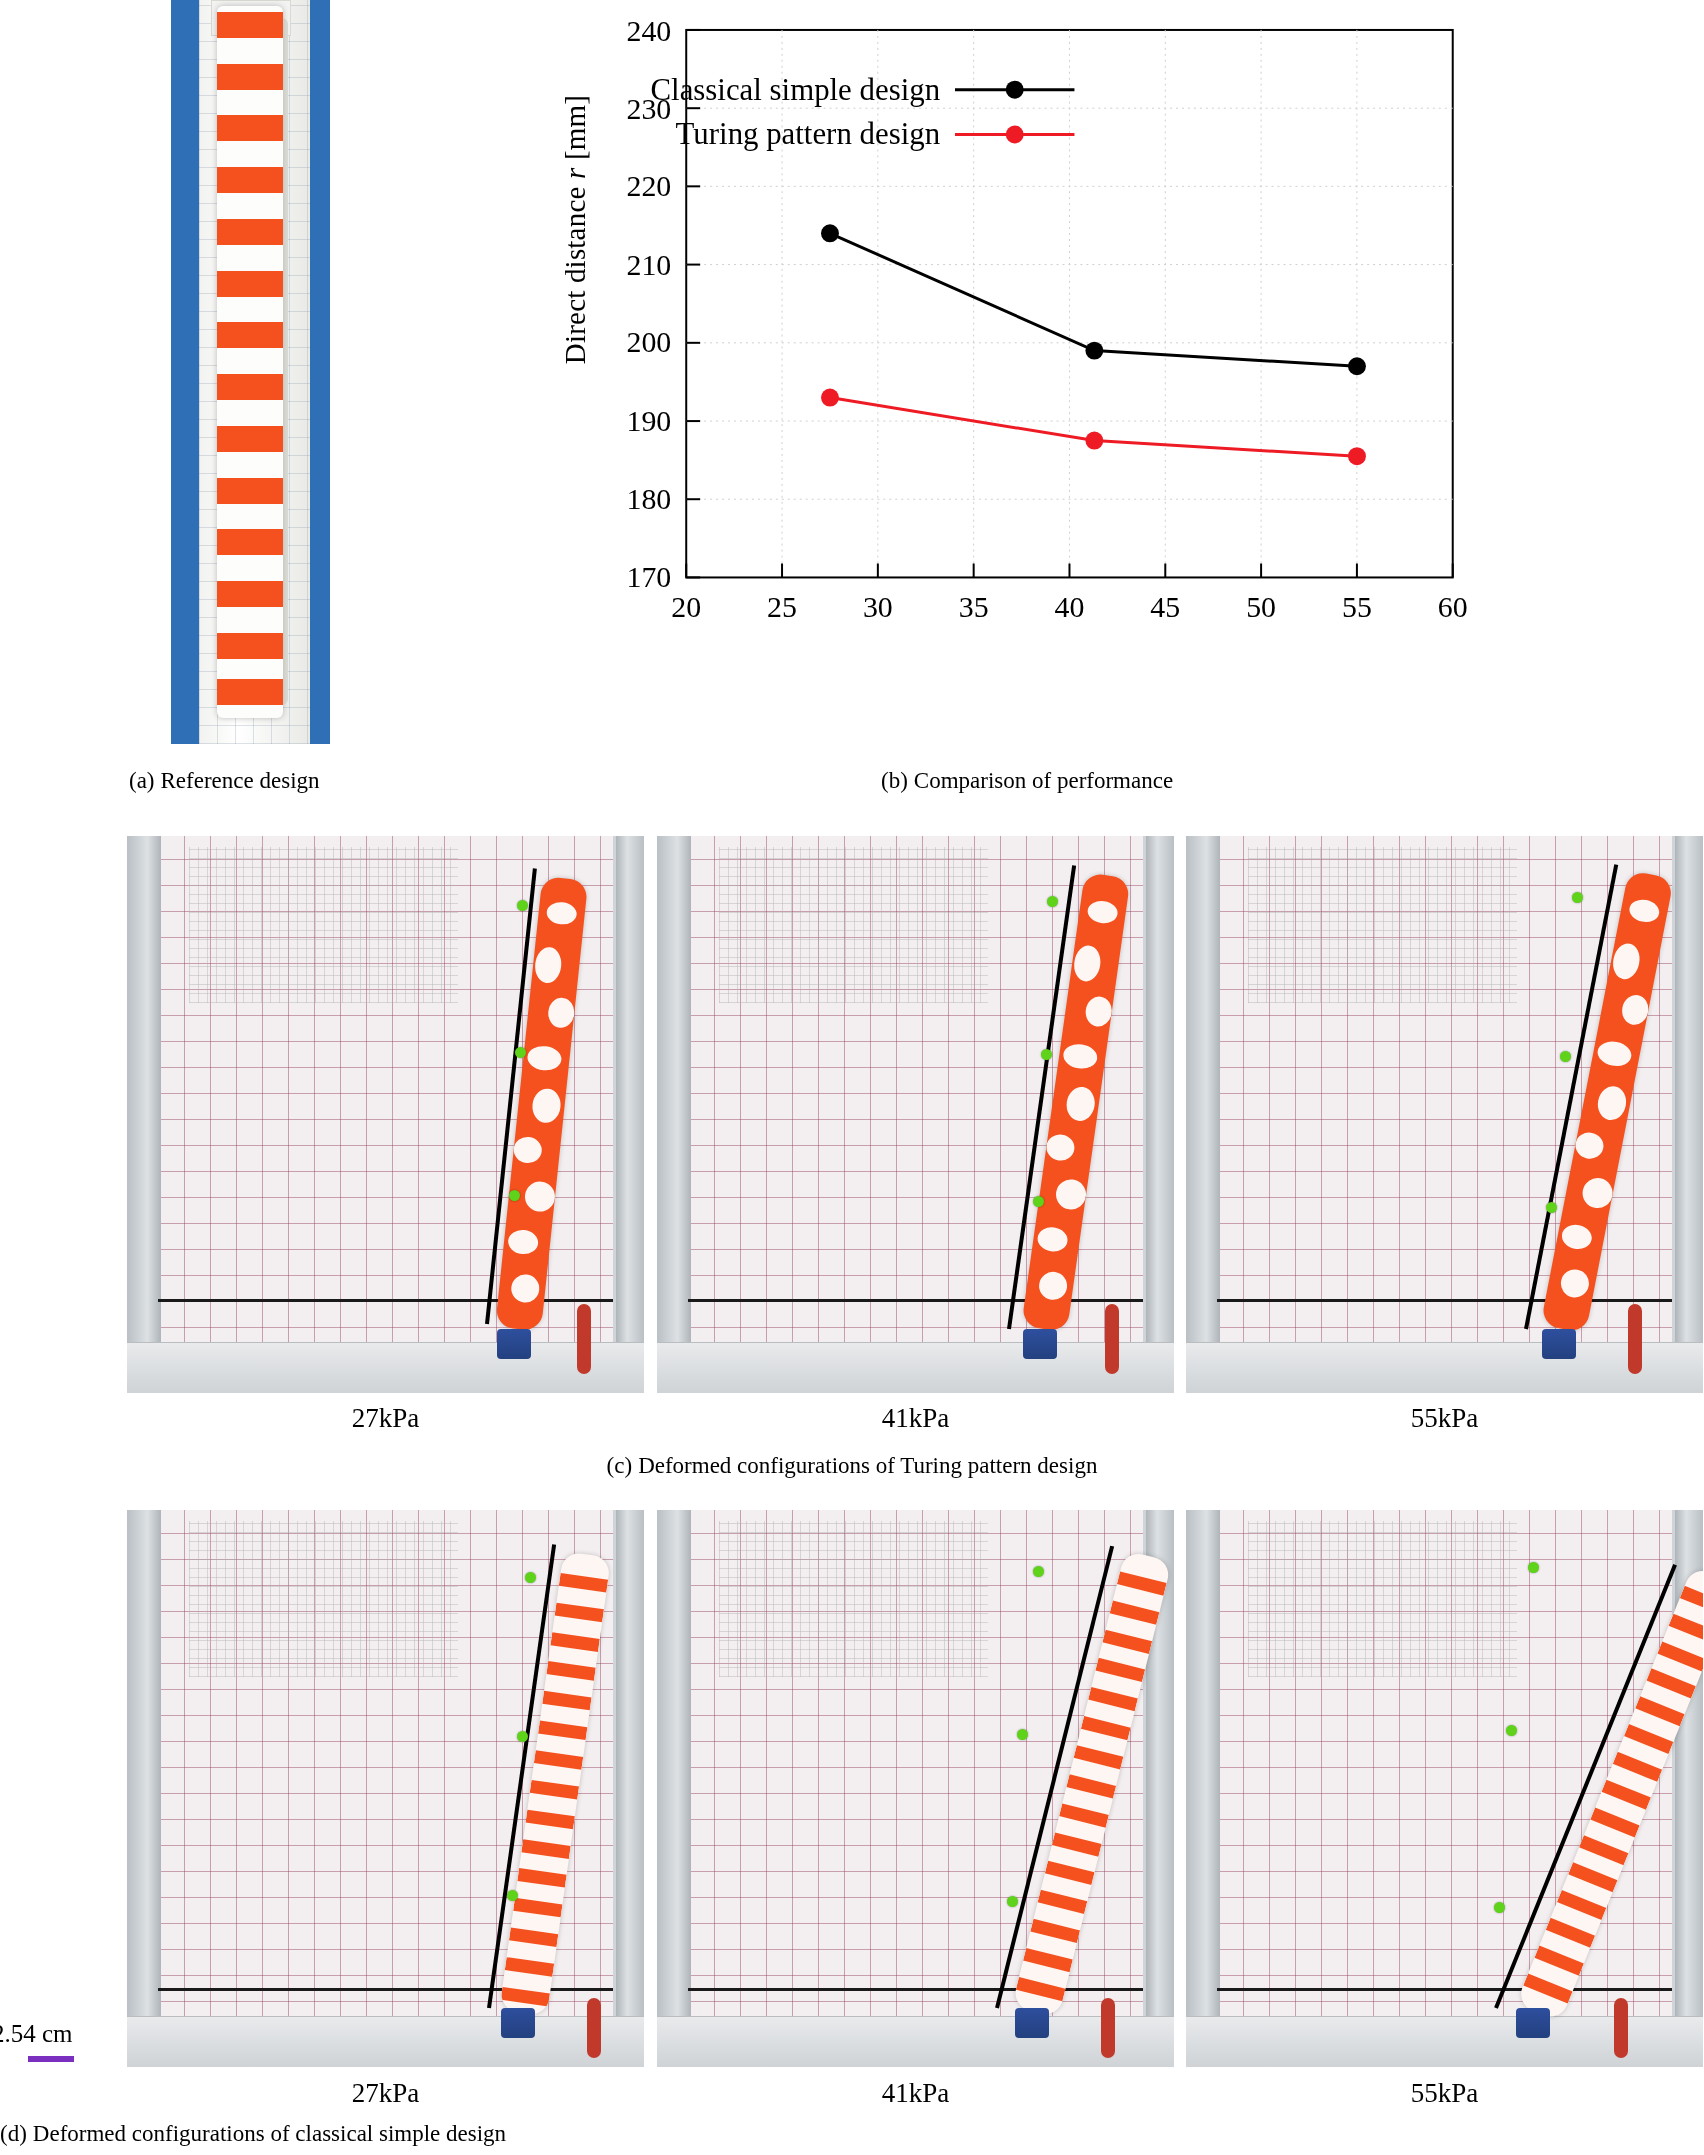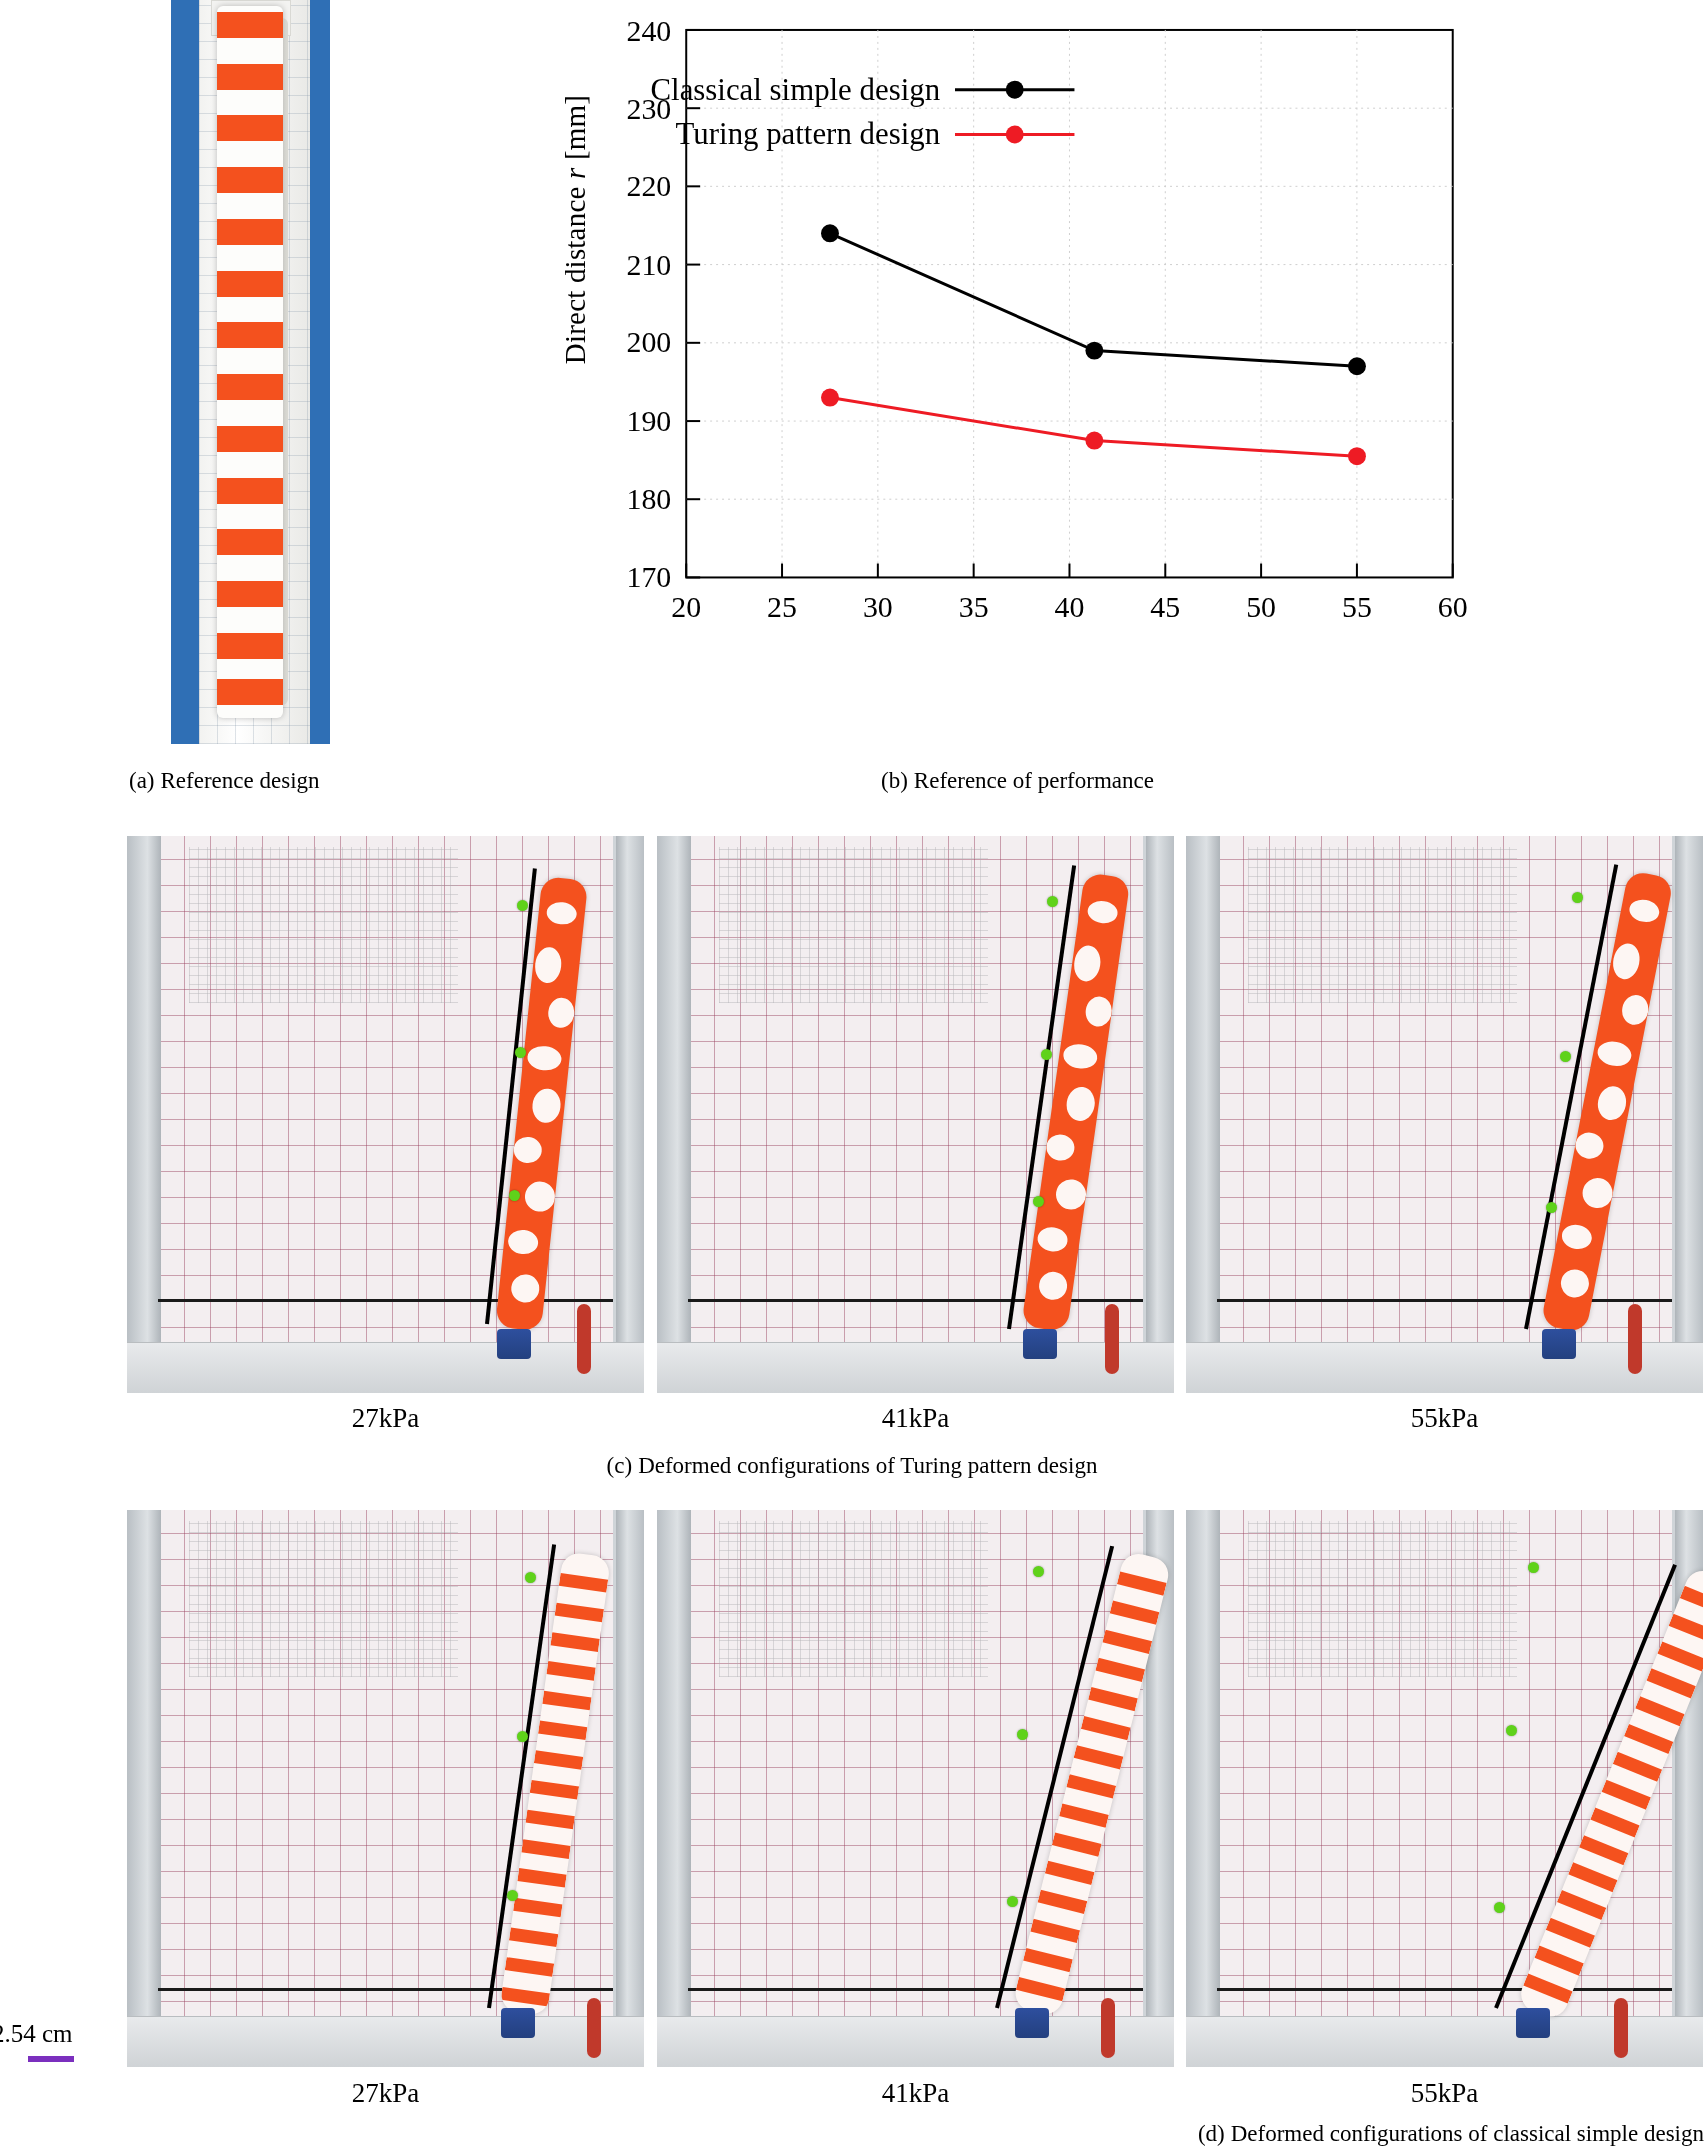--- a/index.html
+++ b/index.html
@@ -363,21 +363,21 @@
         <circle cx="500" cy="135" r="9" fill="#ee1b24"></circle>
       </g>
     </svg>
   </div>
 </div>
 
 <div class="caption" style="left:129px; top:768px;">
   <span class="cap-label">(a)</span><span>Reference design</span>
 </div>
 <div class="caption" style="left:881px; top:768px;">
-  <span class="cap-label">(b)</span><span>Reference of performance</span>
+  <span class="cap-label">(b)</span><span>Comparison of performance</span>
 </div>
 
 <div class="photo" style="left:127px; top:836px; width:517px; height:557px;">
   <div class="paper"></div>
     <div class="mesh"></div>
     <div class="mesh-fine"></div>
   <div class="rail-left"></div>
     <div class="rail-right"></div>
     <div class="bench"></div>
   <div class="baseline" style="top:463px;"></div>
@@ -558,21 +558,21 @@
   <div class="dot" style="left:320px; top:215px;"></div>
   <div class="dot" style="left:308px; top:392px;"></div>
   <div class="clamp" style="left:330px; top:498px;"></div>
   <div class="hose" style="left:428px; top:488px; height:60px;"></div>
 </div>
 
 <div class="plabel" style="left:127px; top:2078px; width:517px;">27kPa</div>
 <div class="plabel" style="left:657px; top:2078px; width:517px;">41kPa</div>
 <div class="plabel" style="left:1186px; top:2078px; width:517px;">55kPa</div>
 
-<div class="caption" style="left:0px; top:2121px; width:1704px; text-align:right;">
+<div class="caption" style="left:0px; top:2121px; width:1704px; text-align:left;">
   <span class="cap-label">(d)</span><span>Deformed configurations of classical simple design</span>
 </div>
 
 <div id="scalebar">
   <div class="txt">2.54 cm</div>
   <div class="bar"></div>
 </div>
 
 
 </body></html>

